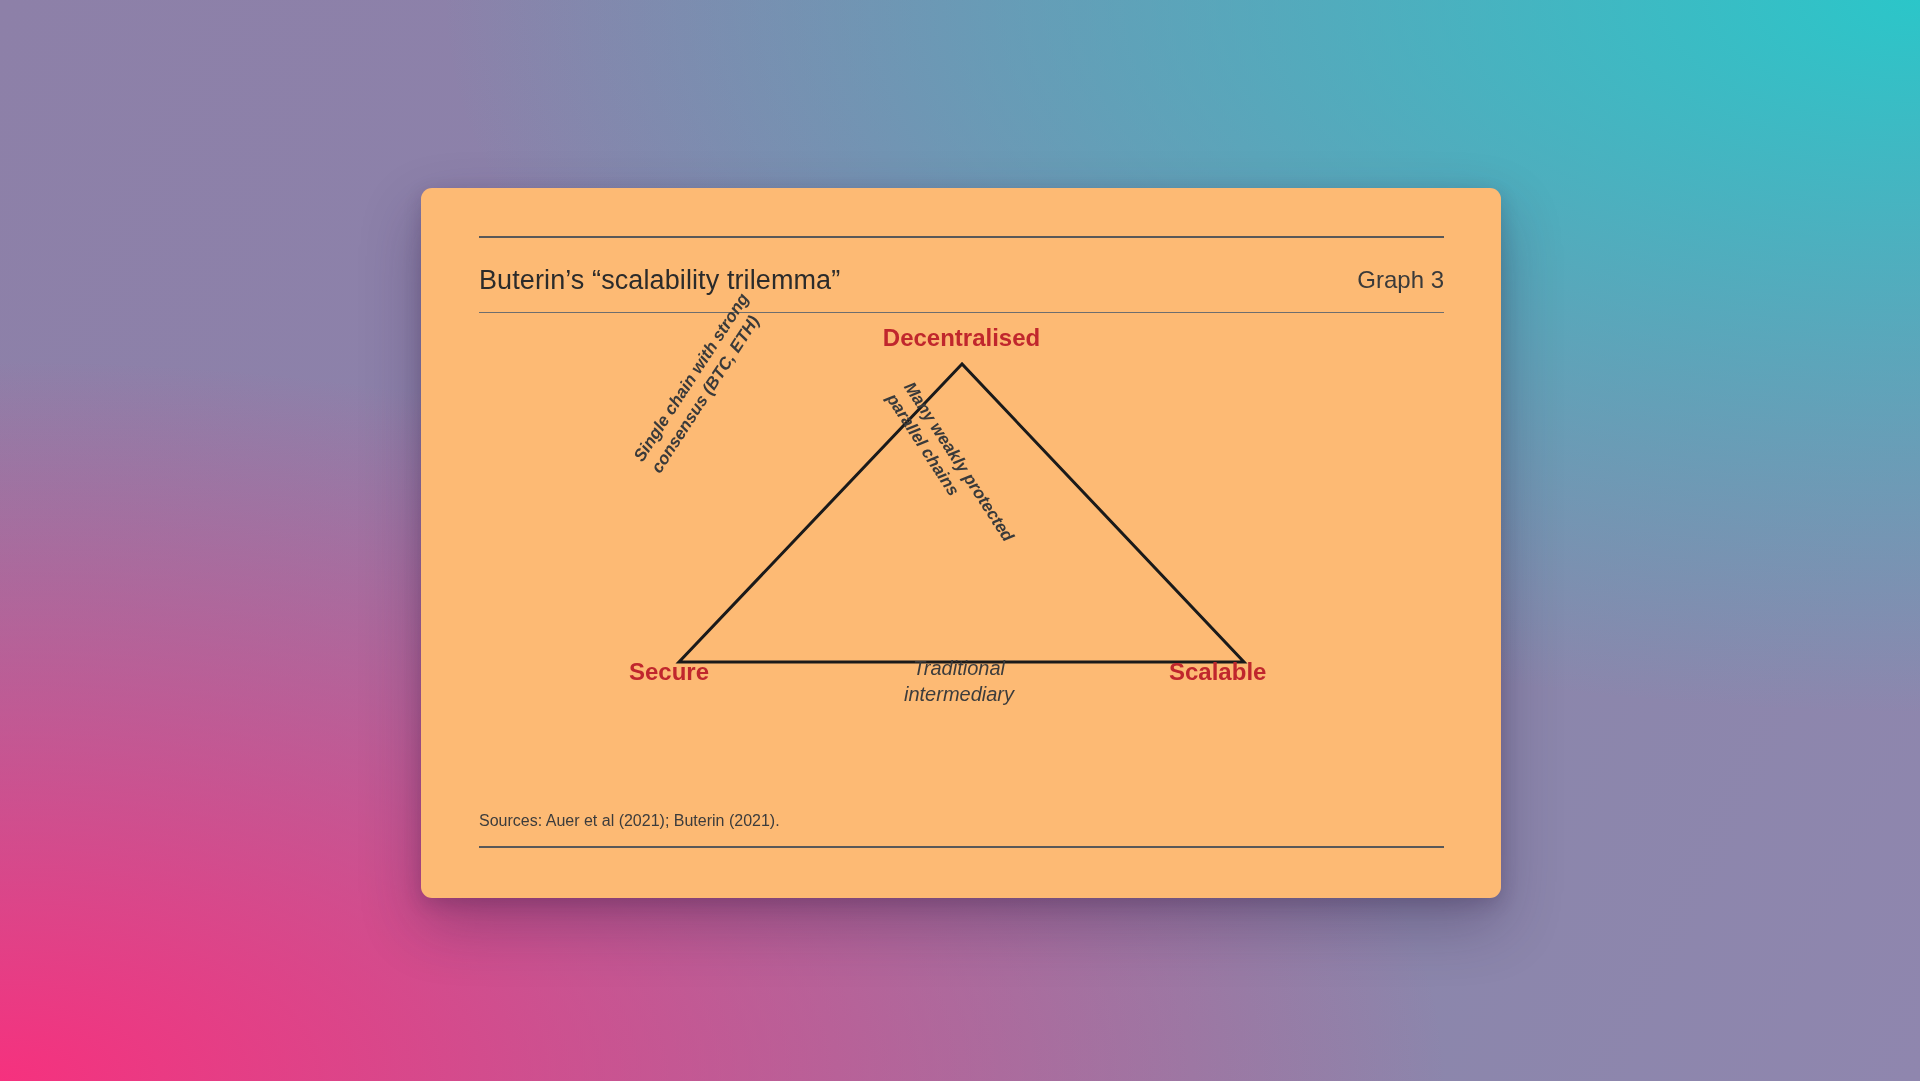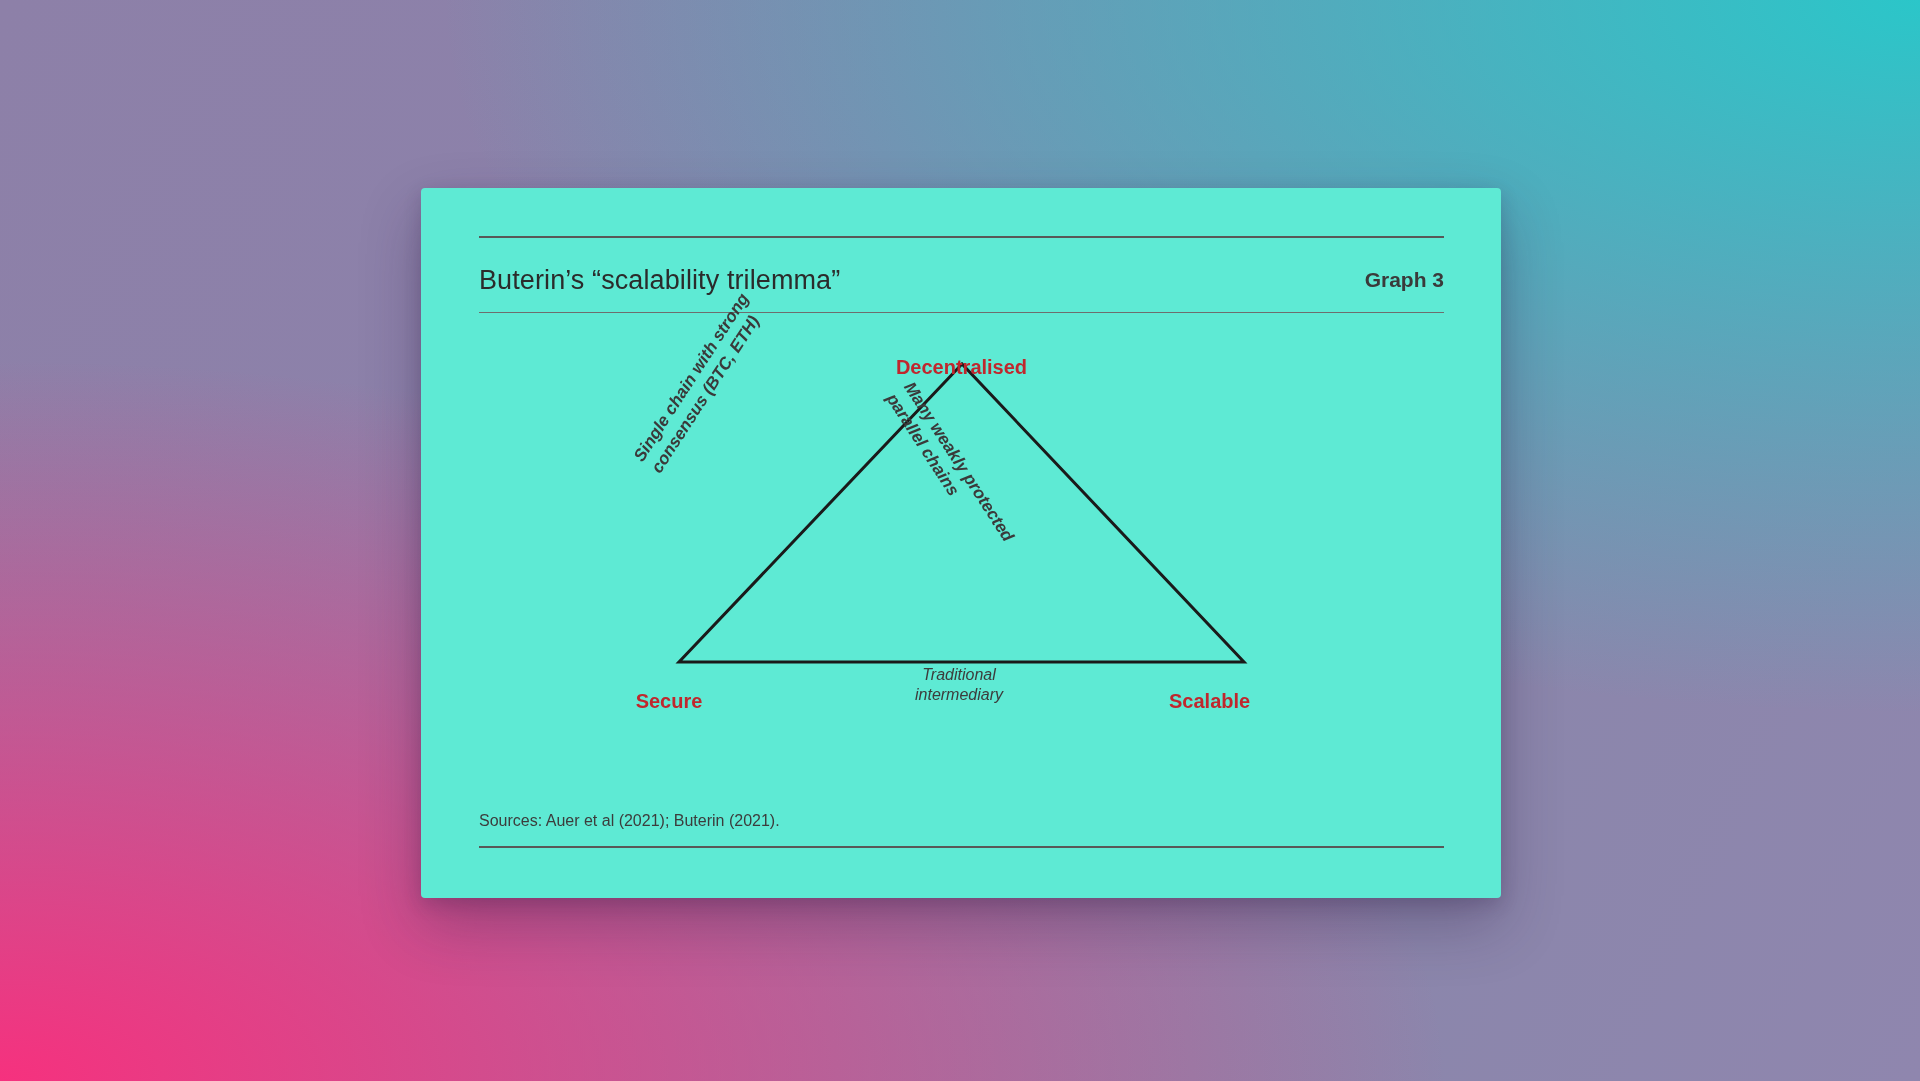--- a/index.html
+++ b/index.html
@@ -18,22 +18,22 @@
     position: relative;
   }
 
   
   .card {
     position: absolute;
     left: 421px;
     top: 188px;
     width: 1080px;
     height: 710px;
-    background: #5eead4;
-    border-radius: 4px;
+    background: #fdba74;
+    border-radius: 11px;
     box-shadow: 0 26px 60px rgba(40,20,60,.30), 0 6px 18px rgba(40,20,60,.18);
   }
 
   .sheet {
     position: absolute;
     left: 58px;
     top: 48px;
     width: 965px;
     height: 612px;
   }
@@ -71,22 +71,22 @@
     align-items: center;
     justify-content: space-between;
   }
   .graph-title {
     font-size: 27px;
     color: #2b2b2b;
     letter-spacing: .1px;
     white-space: nowrap;
   }
   .graph-number {
-    font-size: 21px;
-    font-weight: bold;
+    font-size: 24px;
+    font-weight: normal;
     color: #3a3a3a;
     white-space: nowrap;
     text-align: center;
   }
 
   
   .diagram {
     position: absolute;
     left: 0;
     top: 86px;
@@ -96,25 +96,24 @@
   .diagram svg {
     position: absolute;
     left: 0; top: 0;
     width: 965px;
     height: 470px;
     overflow: visible;
   }
 
   .vertex-label {
     position: absolute;
-    font-size: 20px;
+    font-size: 24px;
     font-weight: bold;
     color: #c0272d;
     white-space: nowrap;
-    margin-top: 32px;
   }
   .vertex-decentralised {
     left: 0; top: 0;
     width: 965px;
     text-align: center;
     top: 2px;
   }
   .vertex-secure {
     left: 110px;
     top: 336px;
@@ -126,25 +125,24 @@
     top: 336px;
     width: 170px;
   }
 
   .center-label {
     position: absolute;
     left: 330px;
     top: 334px;
     width: 300px;
     text-align: center;
-    font-size: 16px;
+    font-size: 20px;
     font-style: italic;
     color: #3c3c3c;
     line-height: 1.28;
-    margin-top: 9px;
   }
 
   .edge-label {
     position: absolute;
     font-size: 17px;
     font-style: italic;
     font-weight: bold;
     color: #3a3a3a;
     line-height: 1.25;
     white-space: nowrap;

